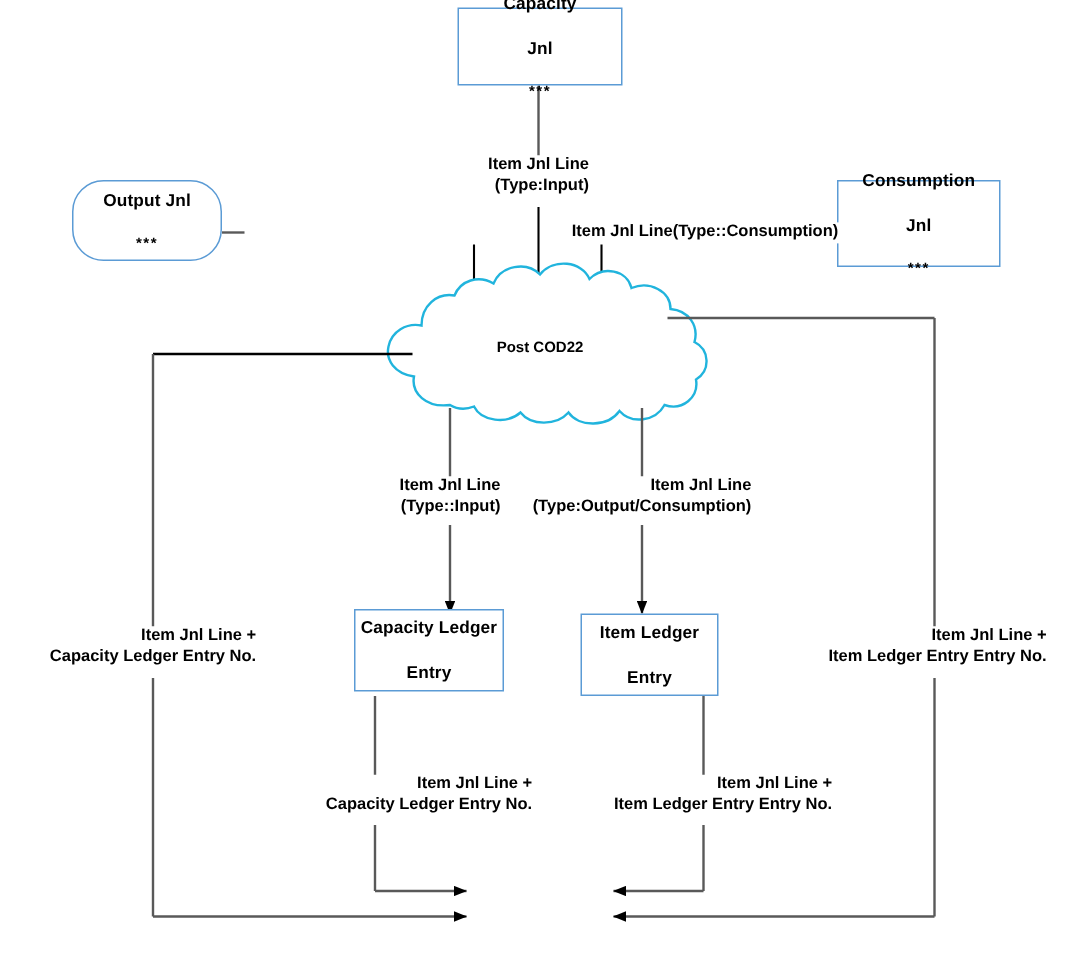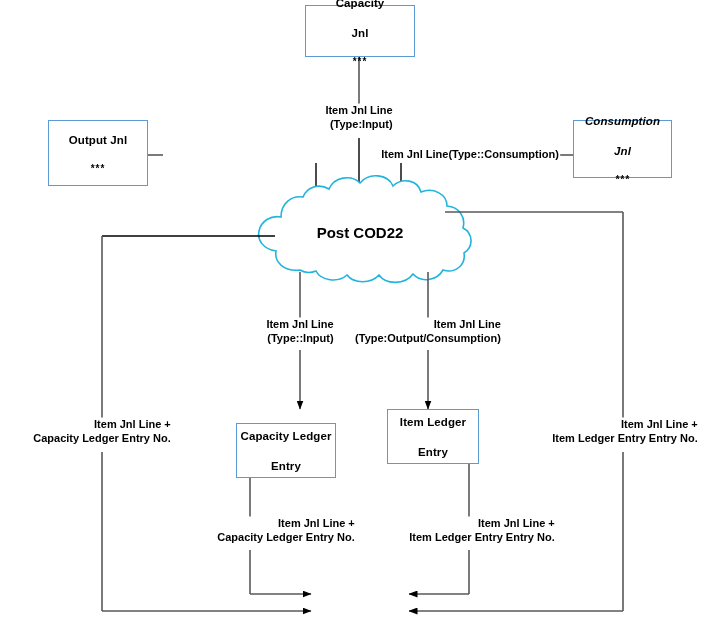--- a/index.html
+++ b/index.html
@@ -55,21 +55,21 @@
     line-height: 13.5px;
     font-weight: 700;
     text-align: right;
     white-space: pre;
     background: #ffffff;
     padding: 0 1px;
   }
   .cloud-label {
     position: absolute;
     color: #000000;
-    font-size: 15px;
+    font-size: 10px;
     font-weight: 600;
     text-align: center;
     white-space: nowrap;
   }
 </style>
 </head>
 <body>
 
 <div id="diagram-canvas">
 
@@ -132,32 +132,32 @@
     <line x1="469" y1="550" x2="469" y2="594" stroke="#595959" stroke-width="1.6"></line>
     <line x1="469" y1="594" x2="409" y2="594" stroke="#595959" stroke-width="1.6" marker-end="url(#arrowhead)"></line>
   </svg>
 
   <div class="node-box" style="left:305px; top:5px; width:110px; height:52px;">
     <span class="node-line">Capacity</span>
     <span class="node-line">Jnl</span>
     <span class="stars">***</span>
   </div>
 
-  <div class="node-box" style="left:48px; top:120px; width:100px; height:66px;">
+  <div class="node-box" style="left:48px; top:120px; width:100px; height:54px;border-radius:21px;">
     <span class="node-line">Output Jnl</span>
     <span class="stars">***</span>
   </div>
 
-  <div class="node-box" style="left:573px; top:120px; width:99px; height:58px;font-style:italic;">
+  <div class="node-box" style="left:558px; top:120px; width:109px; height:58px;">
     <span class="node-line">Consumption</span>
     <span class="node-line">Jnl</span>
     <span class="stars">***</span>
   </div>
 
-  <div class="node-box" style="left:236px; top:423px; width:100px; height:55px;">
+  <div class="node-box" style="left:236px; top:406px; width:100px; height:55px;">
     <span class="node-line">Capacity Ledger</span>
     <span class="node-line">Entry</span>
   </div>
 
   <div class="node-box" style="left:387px; top:409px; width:92px; height:55px;">
     <span class="node-line">Item Ledger</span>
     <span class="node-line">Entry</span>
   </div>
 
 

